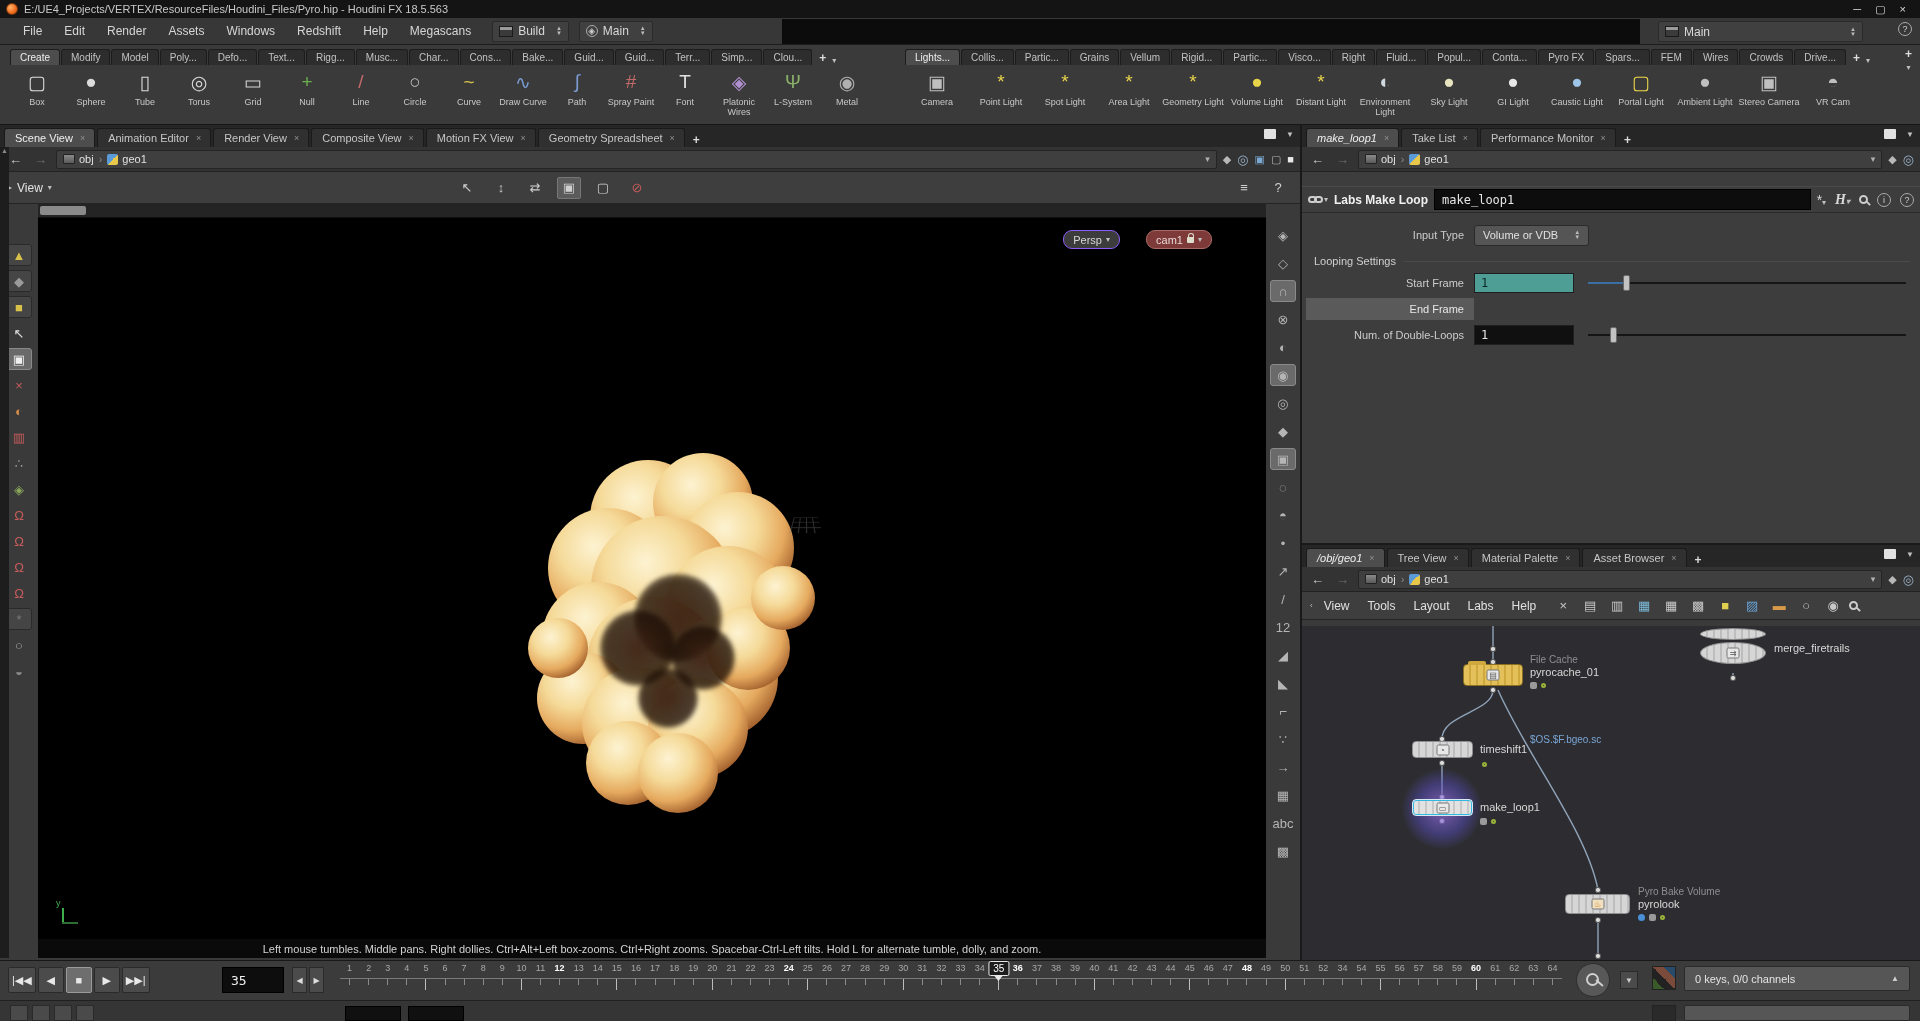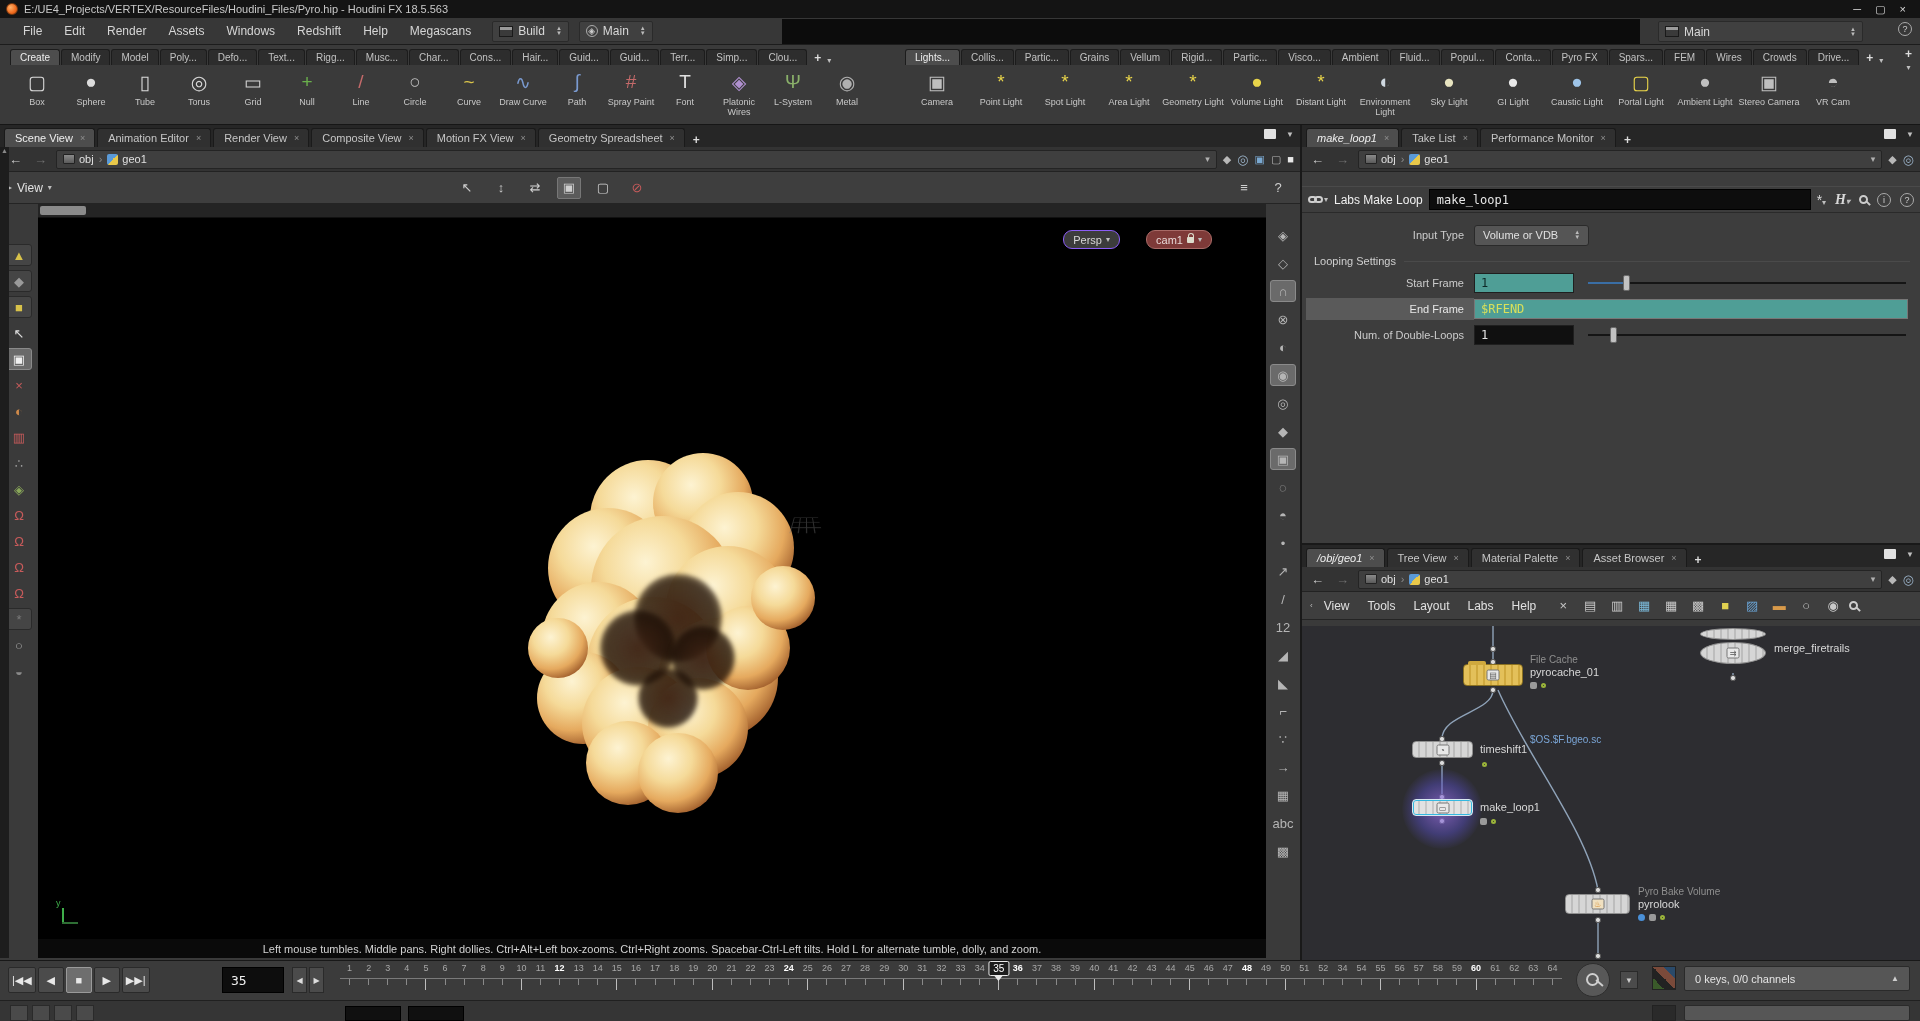--- a/index.html
+++ b/index.html
@@ -114,21 +114,21 @@
   #explosion { position:absolute; left:400px; top:150px; width:420px; height:440px; }
   .blob { position:absolute; border-radius:50%;
     background:radial-gradient(circle at 38% 32%, #fdf3d2 0%, #f5da99 32%, #e5a95e 58%, #a2602d 78%, rgba(42,22,9,0) 96%);
     filter:blur(0.6px); }
   .blob.dark { background:radial-gradient(circle at 50% 50%, rgba(58,31,16,.95), rgba(30,15,6,.8) 60%, rgba(20,10,4,0) 95%); filter:blur(2px); }
 
   
   #param-header { margin:14px 0 0 0; height:27px; background:#3d3d3d; display:flex; align-items:center; padding:0 6px; gap:6px; border-top:1px solid #4a4a4a; border-bottom:1px solid #2a2a2a; }
   #link-ic { display:flex; align-items:center; gap:1px; }
   .ring { width:9px; height:7px; border:2px solid #cfcfcf; border-radius:4px; }
-  #param-title { font-weight:normal; font-size:12px; color:#f0f0f0; white-space:nowrap; }
+  #param-title { font-weight:bold; font-size:12px; color:#f0f0f0; white-space:nowrap; }
   #param-name-field { flex:1; height:21px; background:#0d0d0d; border:1px solid #000; color:#e6e6e6;
     font-family:"DejaVu Sans Mono", monospace; font-size:12px; display:flex; align-items:center; padding:0 7px; }
   #param-header .hdr-icons { display:flex; gap:9px; align-items:center; }
   .hdr-ic { color:#d8d8d8; font-size:14px; }
   .mag { width:9px; height:9px; border:2px solid #ccc; border-radius:50%; position:relative; display:inline-block; }
   .mag::after { content:""; position:absolute; width:6px; height:2px; background:#ccc; transform:rotate(45deg); right:-5px; bottom:-2px; }
 
   .prow { display:flex; align-items:center; height:24px; margin-top:2px; }
   .plabel { width:168px; text-align:right; padding-right:10px; color:#cccccc; font-size:11px; }
   .plabel.hl { background:#5a5a5a; color:#e8e8e8; height:22px; line-height:22px; }
@@ -273,21 +273,21 @@
           <span class="shelf-tab active">Create</span>
           <span class="shelf-tab">Modify</span>
           <span class="shelf-tab">Model</span>
           <span class="shelf-tab">Poly...</span>
           <span class="shelf-tab">Defo...</span>
           <span class="shelf-tab">Text...</span>
           <span class="shelf-tab">Rigg...</span>
           <span class="shelf-tab">Musc...</span>
           <span class="shelf-tab">Char...</span>
           <span class="shelf-tab">Cons...</span>
-          <span class="shelf-tab">Hair...</span>
+          <span class="shelf-tab">Bake...</span>
           <span class="shelf-tab">Guid...</span>
           <span class="shelf-tab">Guid...</span>
           <span class="shelf-tab">Terr...</span>
           <span class="shelf-tab">Simp...</span>
           <span class="shelf-tab">Clou...</span>
           <span class="tab-plus">+</span>
           <span class="tiny-caret">▾</span>
         </div>
       <div class="shelf-tools" id="shelf-left-tools">
           <div class="tool" style="width: 54px;">
@@ -359,21 +359,21 @@
     <div class="shelf-half" id="shelf-right">
       <div class="shelf-tabs" id="shelf-right-tabs">
           <span class="shelf-tab active">Lights...</span>
           <span class="shelf-tab">Collis...</span>
           <span class="shelf-tab">Partic...</span>
           <span class="shelf-tab">Grains</span>
           <span class="shelf-tab">Vellum</span>
           <span class="shelf-tab">Rigid...</span>
           <span class="shelf-tab">Partic...</span>
           <span class="shelf-tab">Visco...</span>
-          <span class="shelf-tab">Ambient</span>
+          <span class="shelf-tab">Right</span>
           <span class="shelf-tab">Fluid...</span>
           <span class="shelf-tab">Popul...</span>
           <span class="shelf-tab">Conta...</span>
           <span class="shelf-tab">Pyro FX</span>
           <span class="shelf-tab">Spars...</span>
           <span class="shelf-tab">FEM</span>
           <span class="shelf-tab">Wires</span>
           <span class="shelf-tab">Crowds</span>
           <span class="shelf-tab">Drive...</span>
           <span class="tab-plus">+</span>
@@ -704,21 +704,20 @@
             <div class="pfield teal" style="width:100px">1</div>
             <div class="slider">
               <span class="track"></span>
                 <span class="fill" style="width:12%"></span>
                 <span class="handle" style="left:11%"></span>
             </div>
           </div>
 
           <div class="prow">
             <span class="plabel hl">End Frame</span>
-            <div class="pfield wide">$RFEND</div>
           </div>
 
           <div class="prow">
             <span class="plabel">Num. of Double-Loops</span>
             <div class="pfield dark" style="width:100px">1</div>
             <div class="slider">
               <span class="track"></span>
                 <span class="handle" style="left:7%"></span>
             </div>
           </div>

